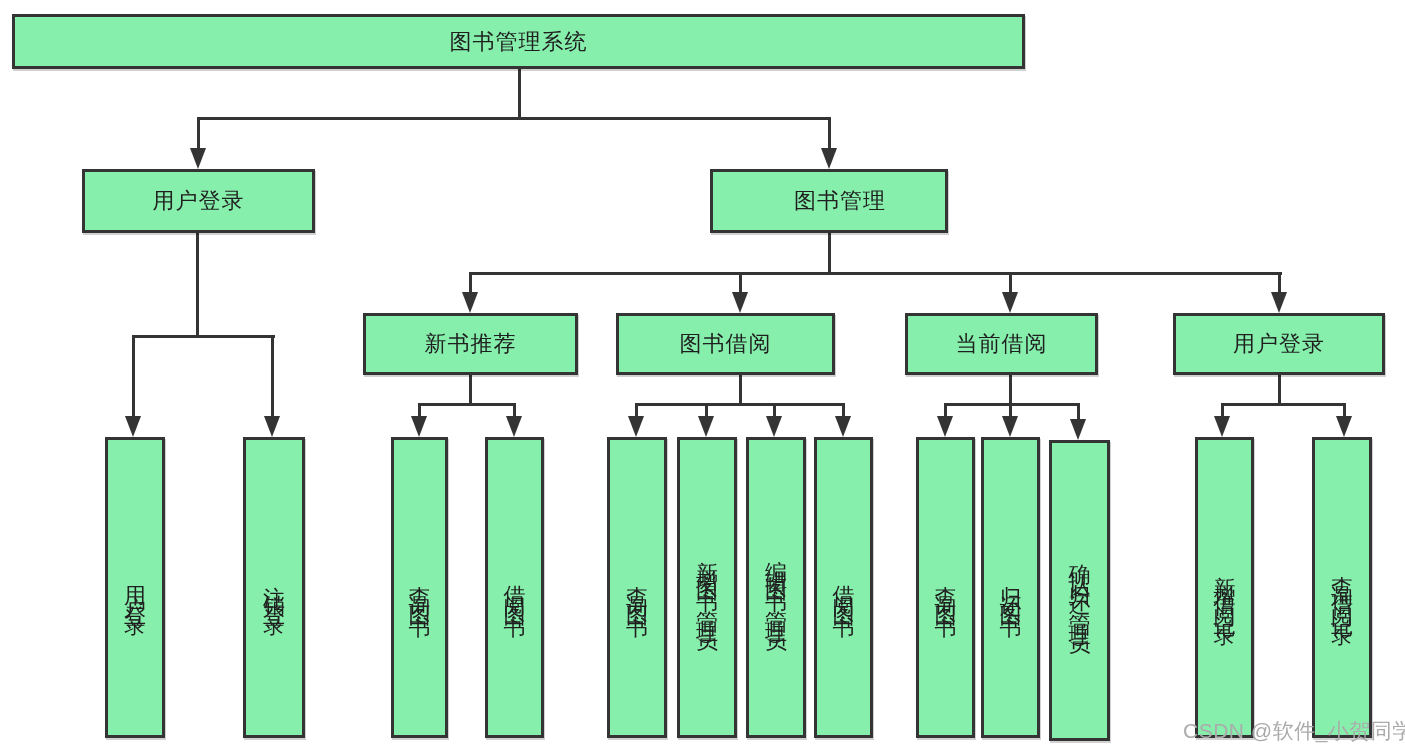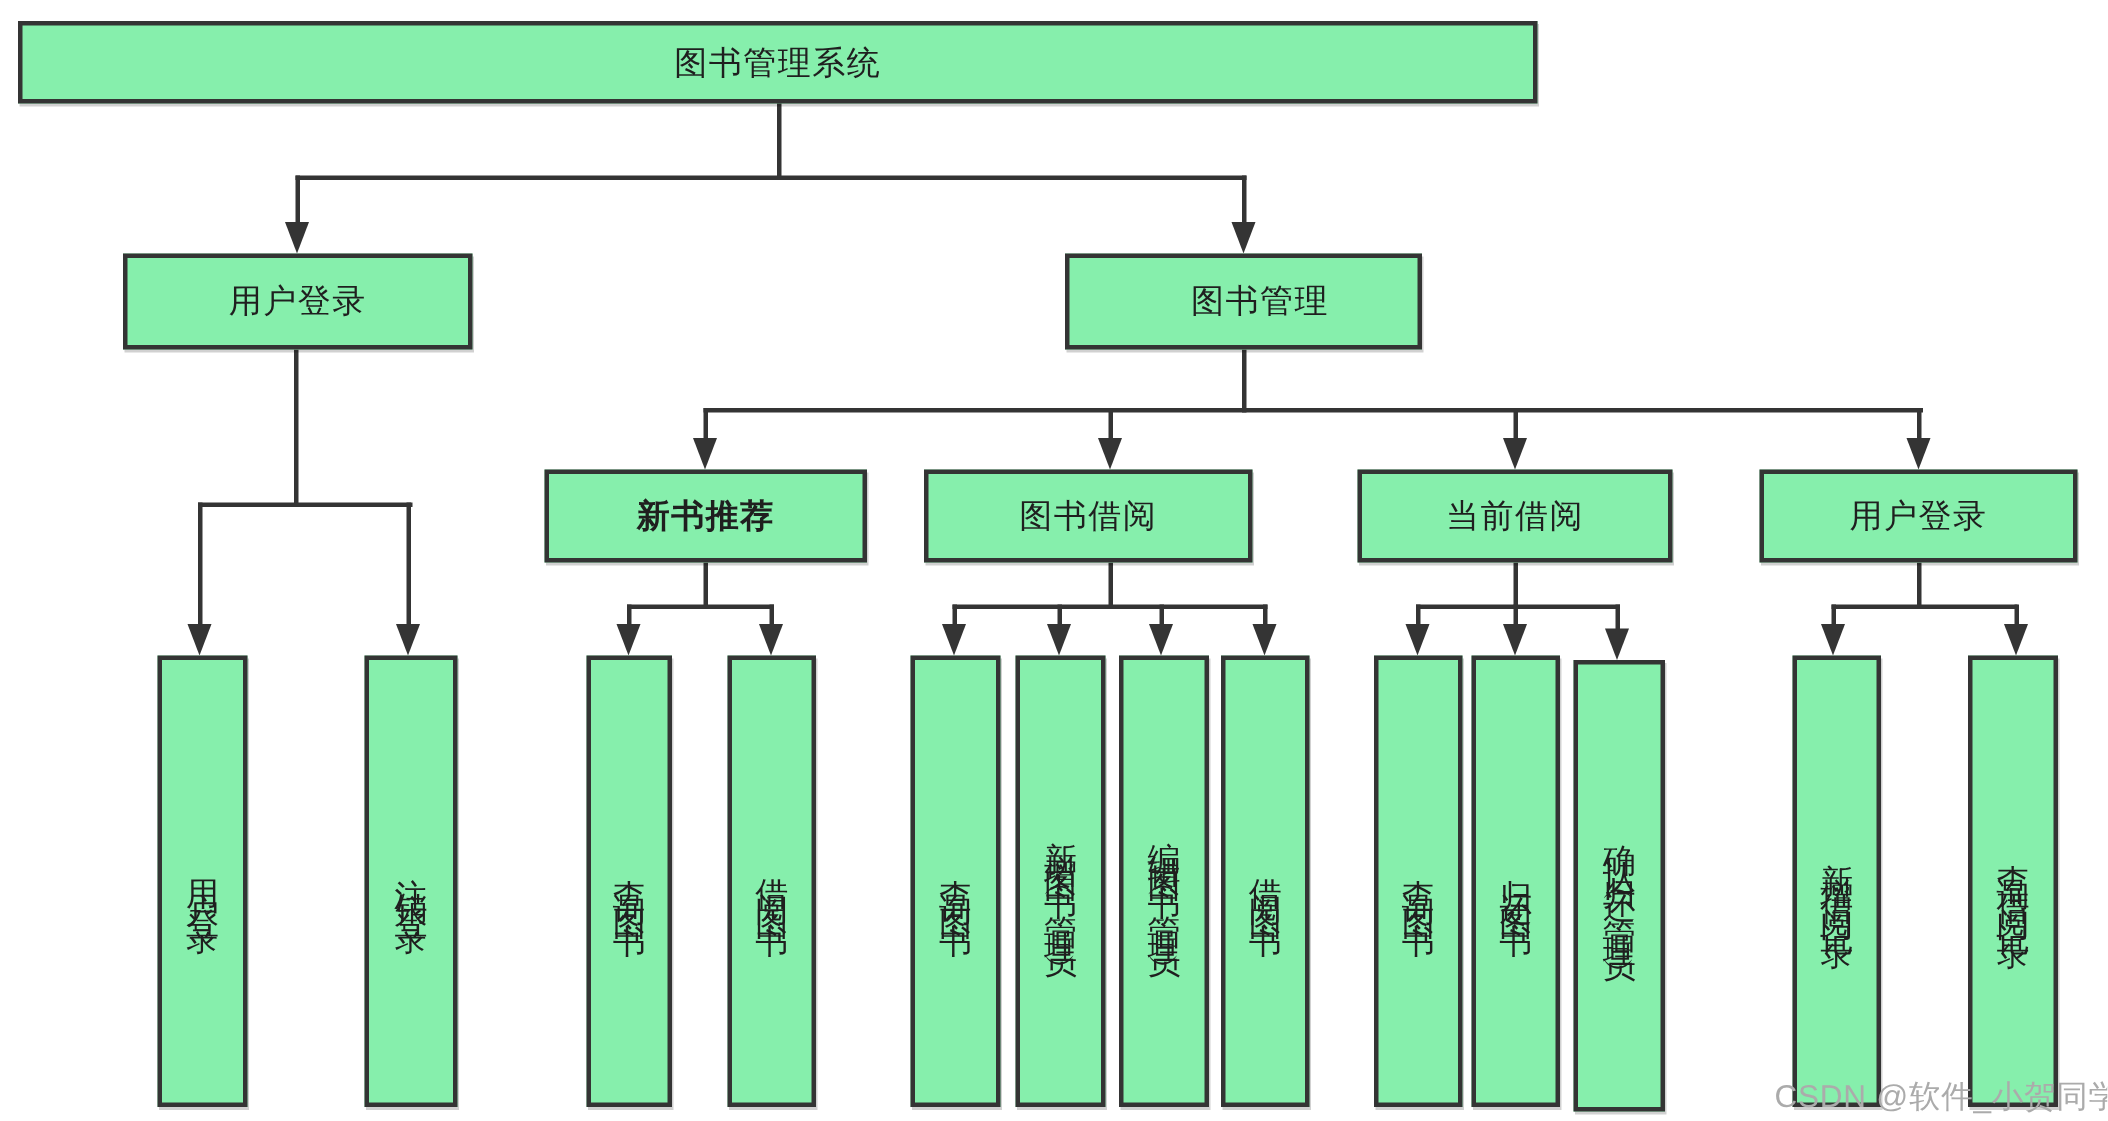--- a/index.html
+++ b/index.html
@@ -44,29 +44,29 @@
   </div>
 
   <div class="box" style="left:82px;top:169px;width:233px;height:64px;">
     <span>用户登录</span>
   </div>
 
   <div class="box" style="left:710px;top:169px;width:238px;height:64px;padding-left:22px;">
     <span>图书管理</span>
   </div>
 
-  <div class="box" style="left:363px;top:313px;width:215px;height:62px;font-weight:bold;">
+  <div class="box" style="left:363px;top:313px;width:215px;height:62px;">
     <span>新书推荐</span>
   </div>
 
   <div class="box" style="left:616px;top:313px;width:219px;height:62px;">
     <span>图书借阅</span>
   </div>
 
-  <div class="box" style="left:905px;top:313px;width:210px;height:62px;">
+  <div class="box" style="left:905px;top:313px;width:193px;height:62px;">
     <span>当前借阅</span>
   </div>
 
   <div class="box" style="left:1173px;top:313px;width:212px;height:62px;">
     <span>用户登录</span>
   </div>
 
   <div class="box leaf" style="left:105px;top:437px;width:60px;height:301px;">
     <span class="vtext">用户登录</span>
   </div>

